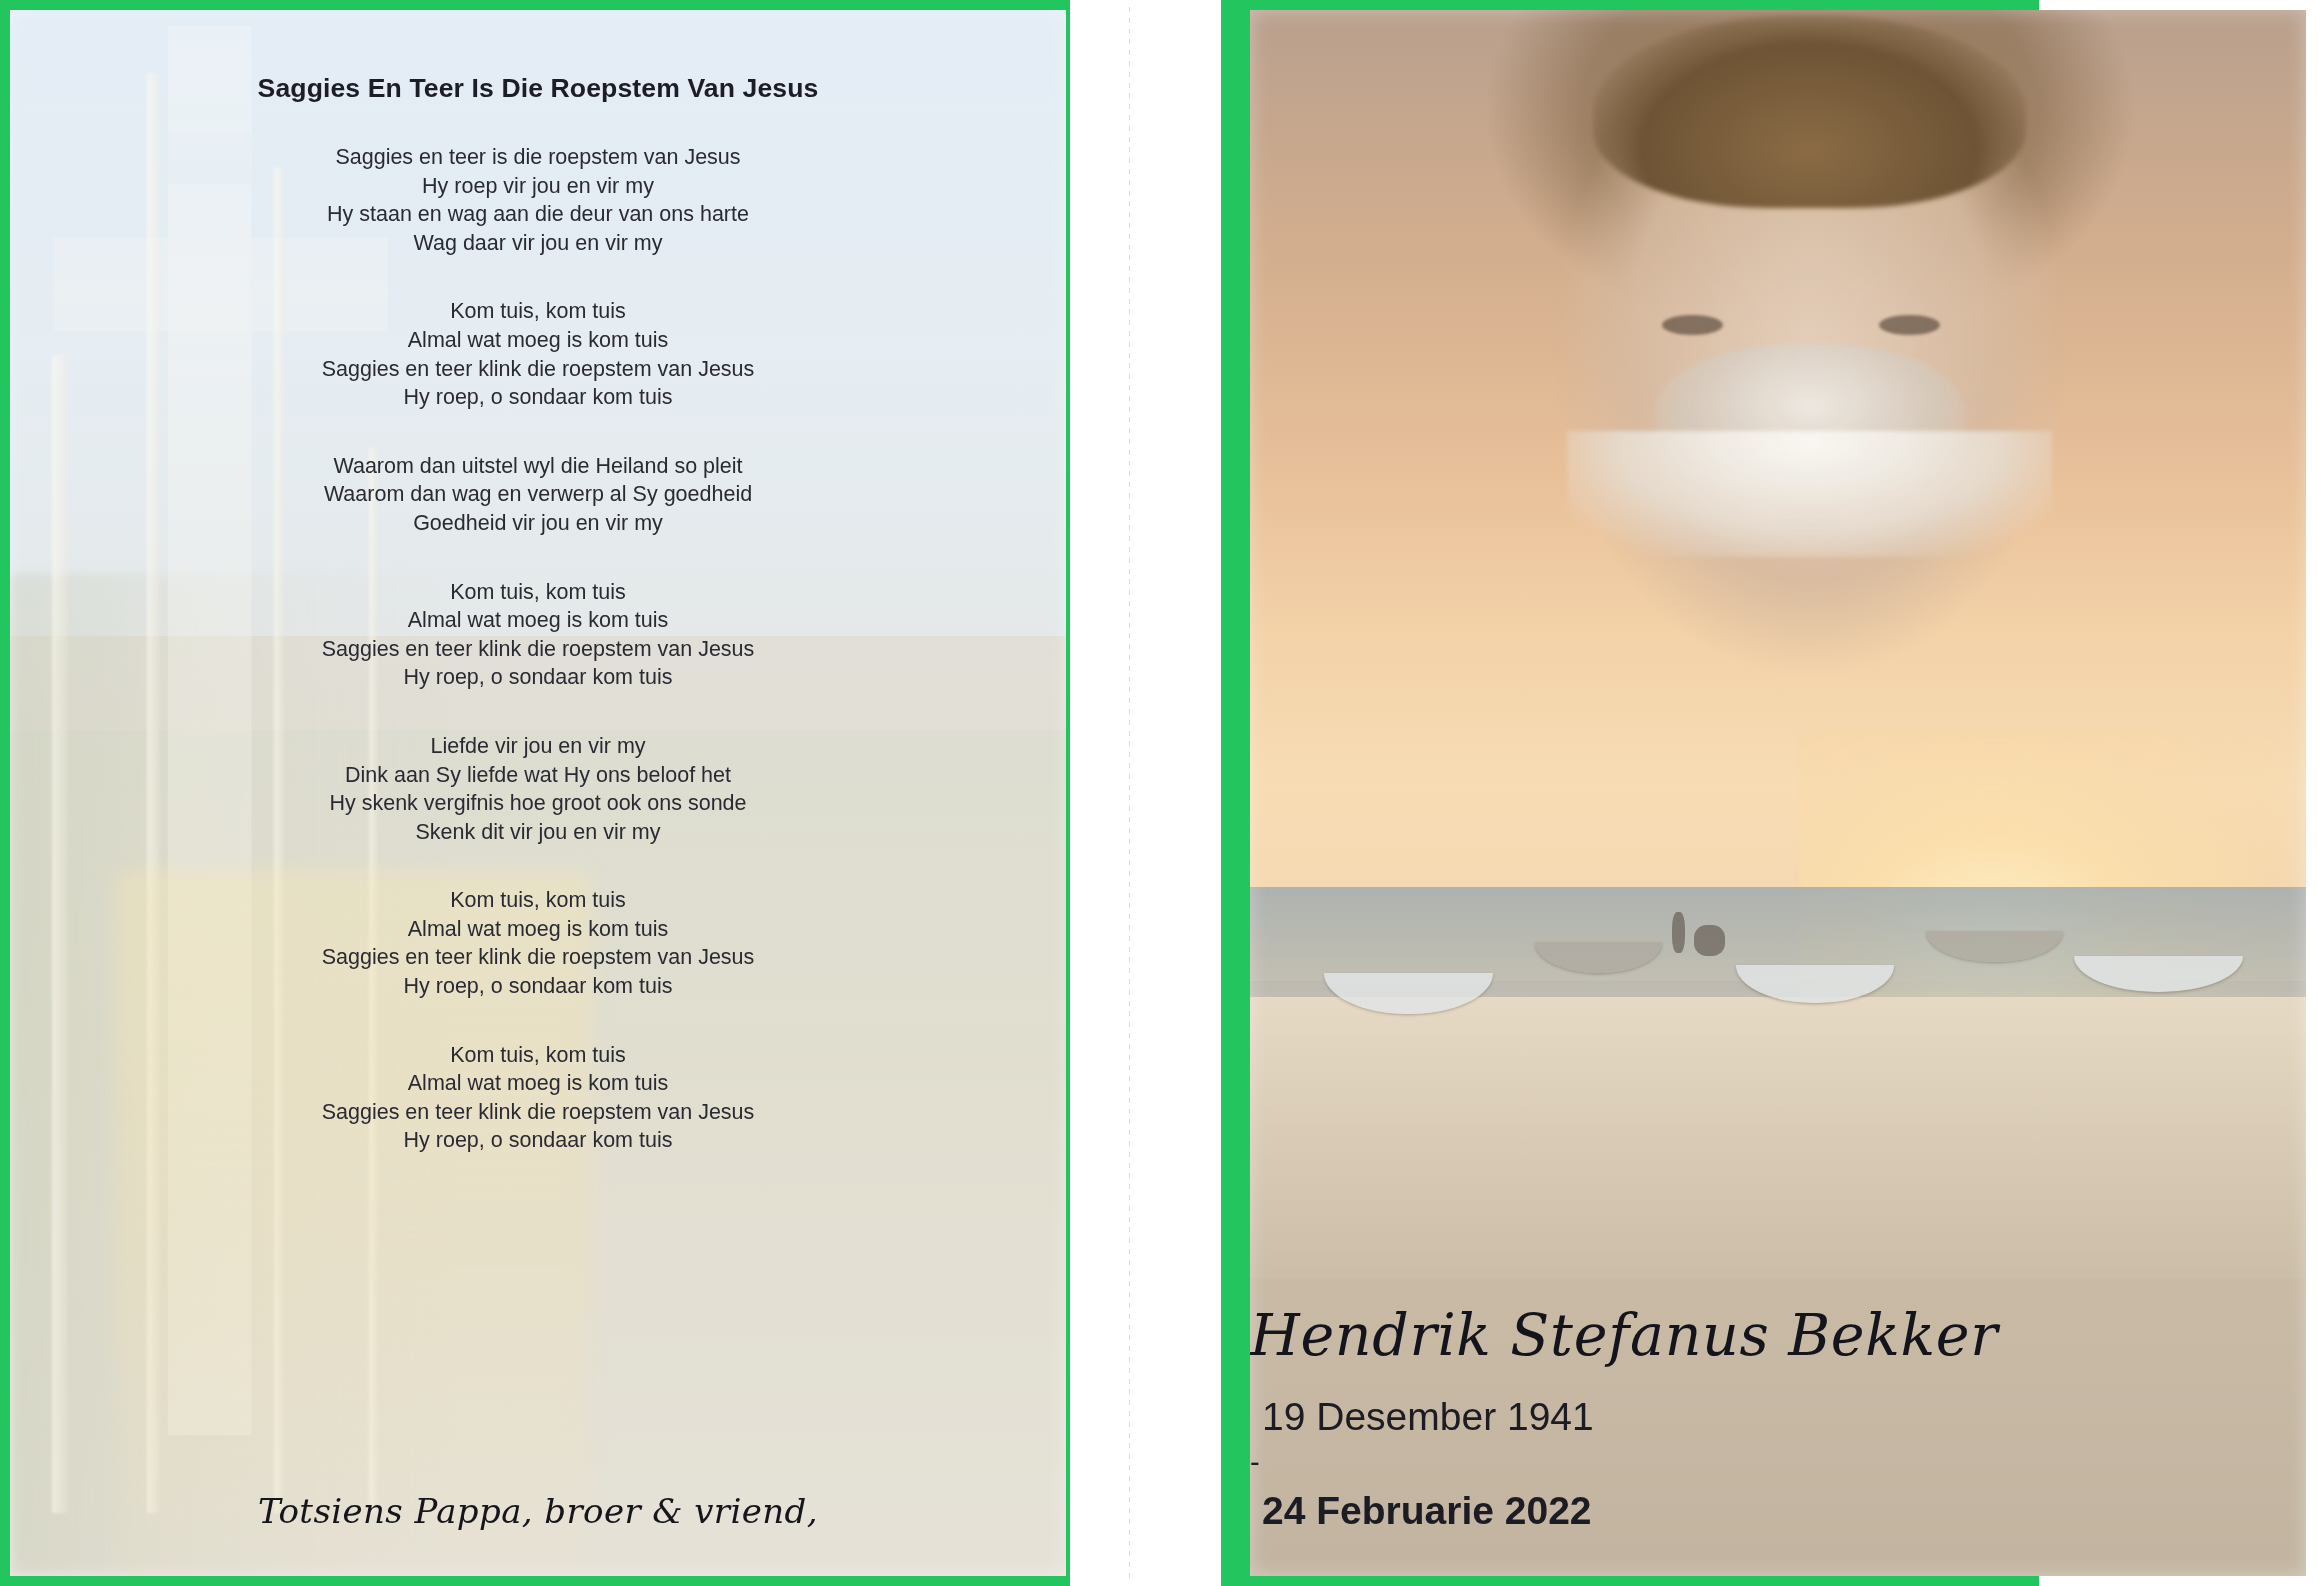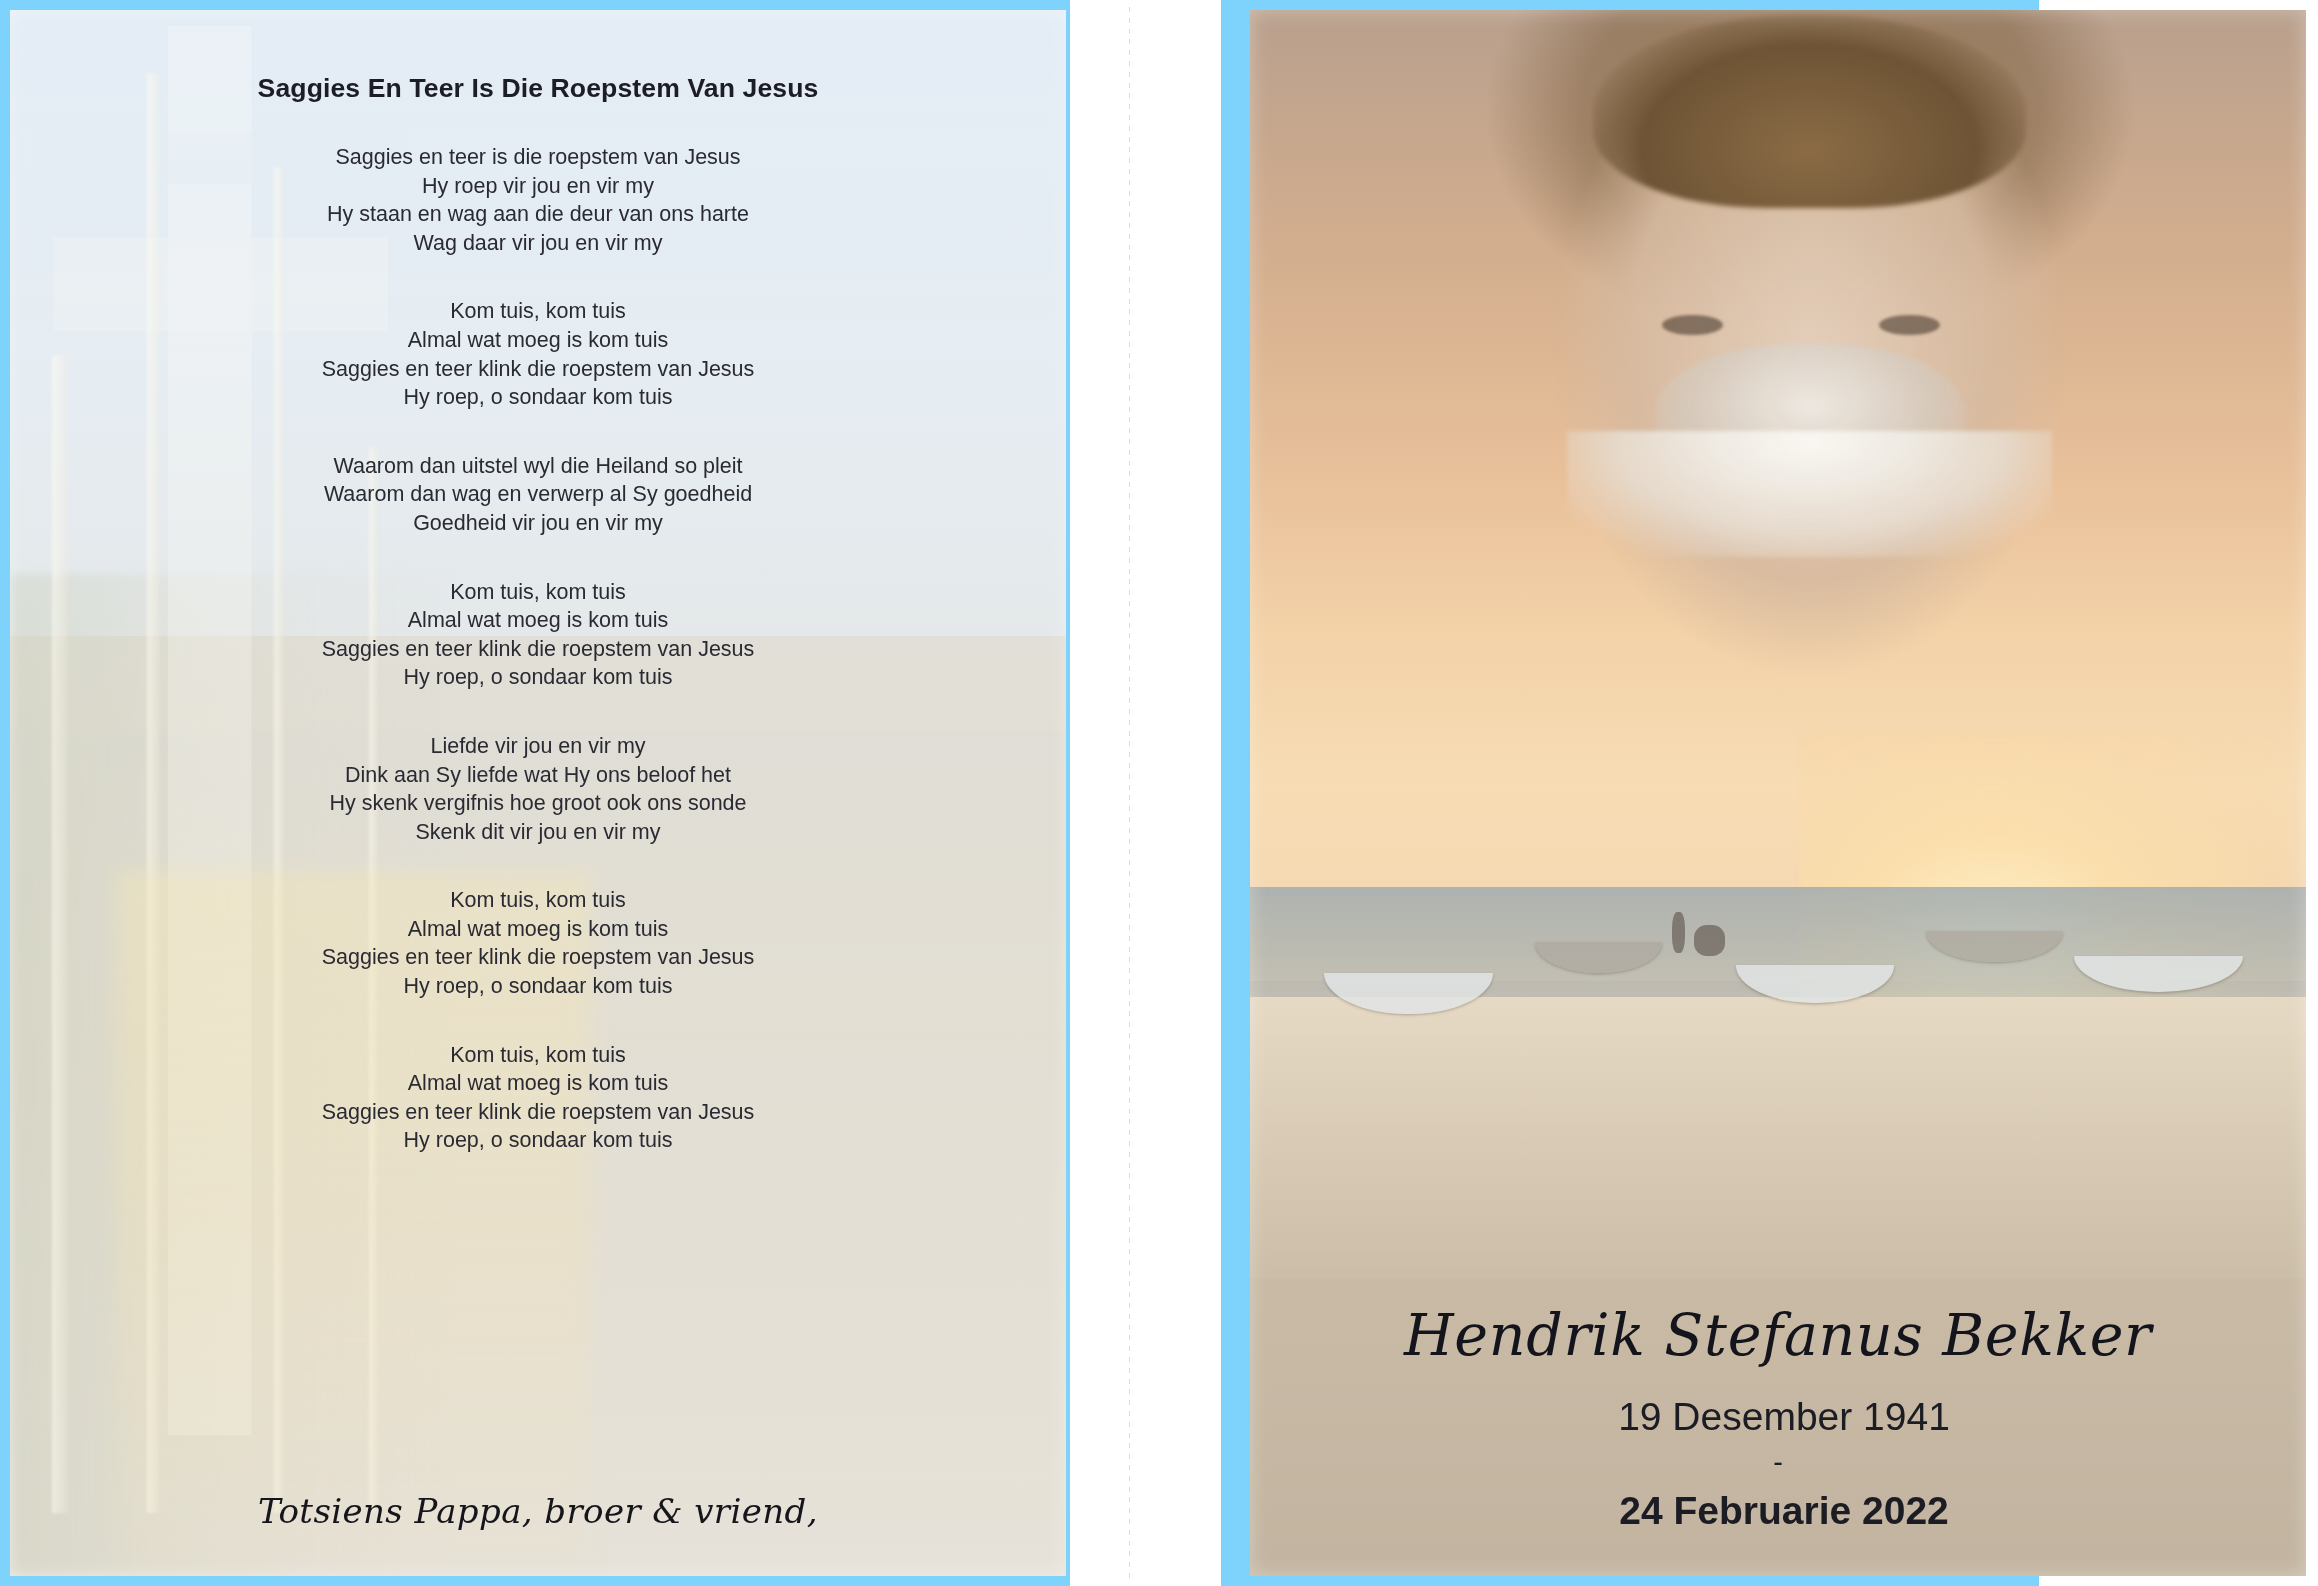--- a/index.html
+++ b/index.html
@@ -11,21 +11,21 @@
     width: 2319px;
     height: 1587px;
     font-family: "Liberation Sans", sans-serif;
     overflow: hidden;
   }
 
   .sheet {
     position: relative;
     width: 2039px;
     height: 1587px;
-    background: #7dd3fc;
+    background: #22c55e;
     display: block;
   }
 
   
   .left-panel {
     position: absolute;
     left: 10px;
     top: 10px;
     width: 1056px;
     height: 1566px;
@@ -251,21 +251,21 @@
     background: rgba(60,45,35,0.55);
     border-radius: 50%;
     filter: blur(1.4px);
   }
 
   .right-text {
     position: absolute;
     left: 0;
     right: 0;
     bottom: 43px;
-    text-align: center;
+    text-align: left;
     color: #1a1a22;
     z-index: 8;
   }
   .deceased-name {
     font-family: "DejaVu Serif", serif;
     font-style: italic;
     font-size: 57px;
     letter-spacing: 0.7px;
     color: #14141c;
     white-space: nowrap;

